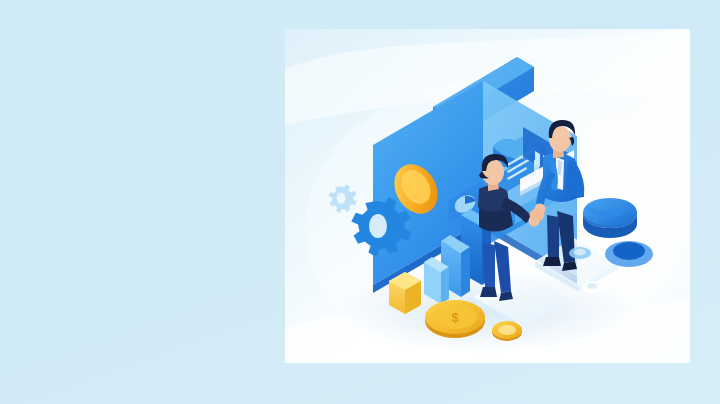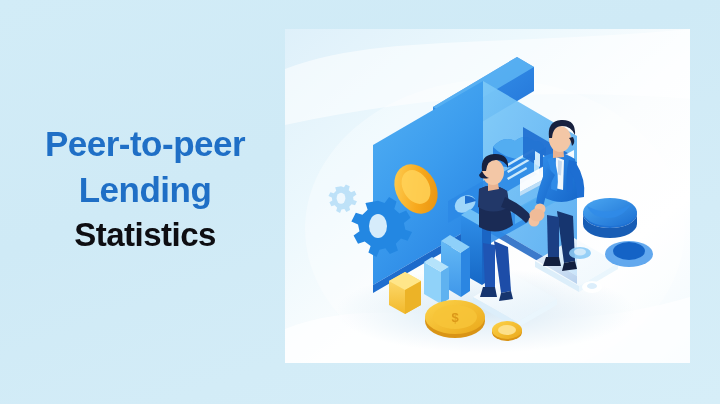--- a/index.html
+++ b/index.html
@@ -56,25 +56,20 @@
     overflow: hidden;
     background: linear-gradient(150deg,#dff1fa 0%, #eaf7fc 35%, #f7fcfe 60%, #ffffff 80%, #f2fafd 100%);
   }
   #illus svg { display:block; }
 </style>
 </head>
 <body>
 
 <div id="stage">
 
-  <div id="headline">
-    <span class="hl-line hl-1">Peer-to-peer</span>
-    <span class="hl-line hl-2">Lending</span>
-    <span class="hl-line hl-3">Statistics</span>
-  </div>
 
   <div id="illus">
     <svg width="405" height="334" viewBox="0 0 405 334" xmlns="http://www.w3.org/2000/svg">
       <defs>
         <linearGradient id="bgGrad" x1="0" y1="0" x2="1" y2="1">
           <stop offset="0%" stop-color="#def0fa"></stop>
           <stop offset="30%" stop-color="#ecf8fd"></stop>
           <stop offset="55%" stop-color="#fbfdfe"></stop>
           <stop offset="75%" stop-color="#ffffff"></stop>
           <stop offset="100%" stop-color="#f0f9fd"></stop>

